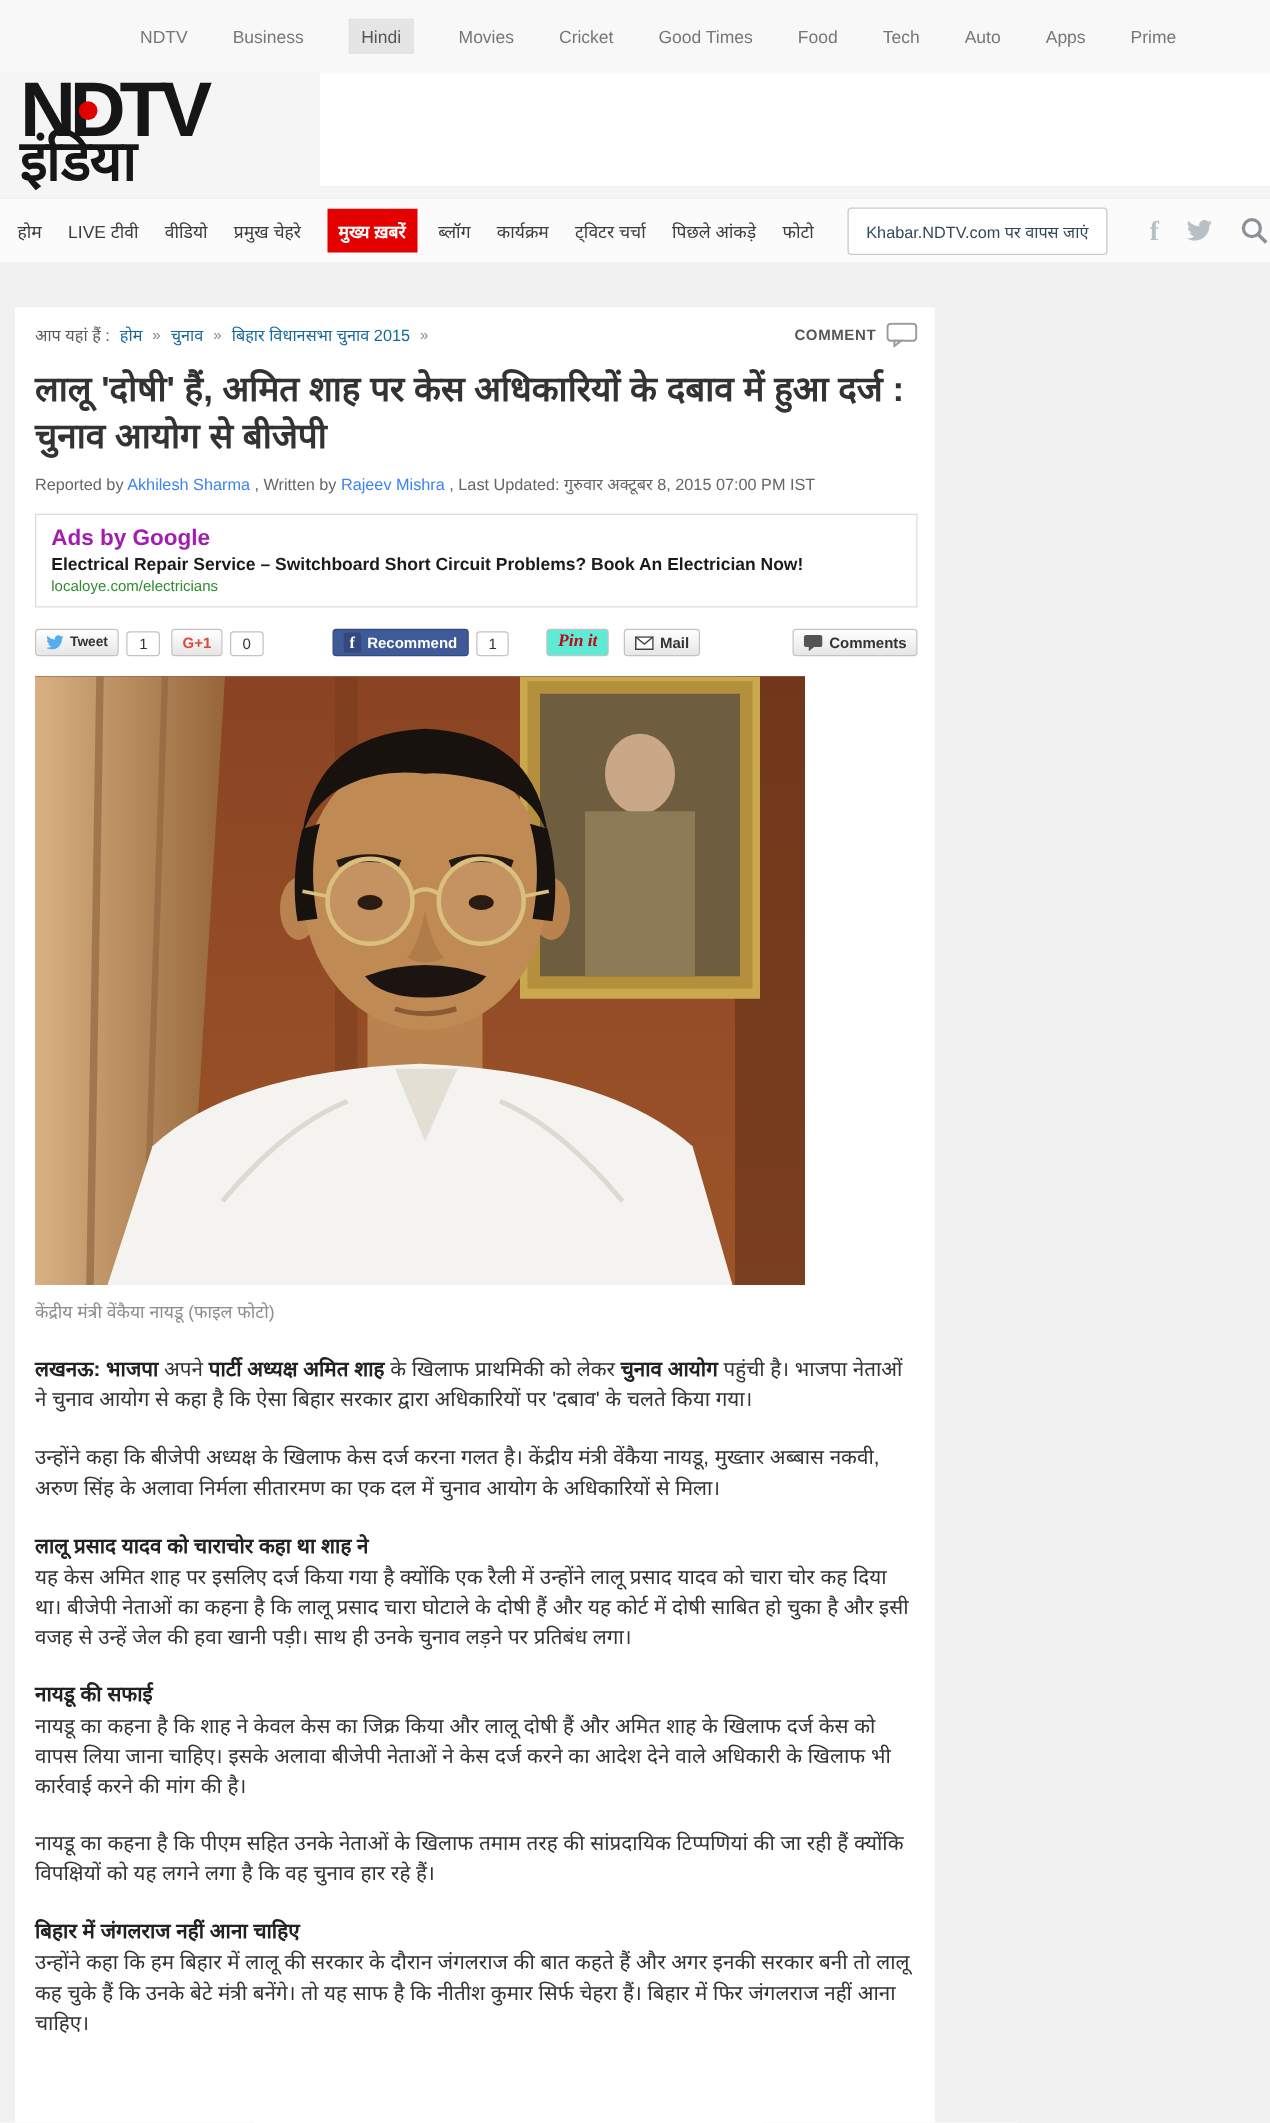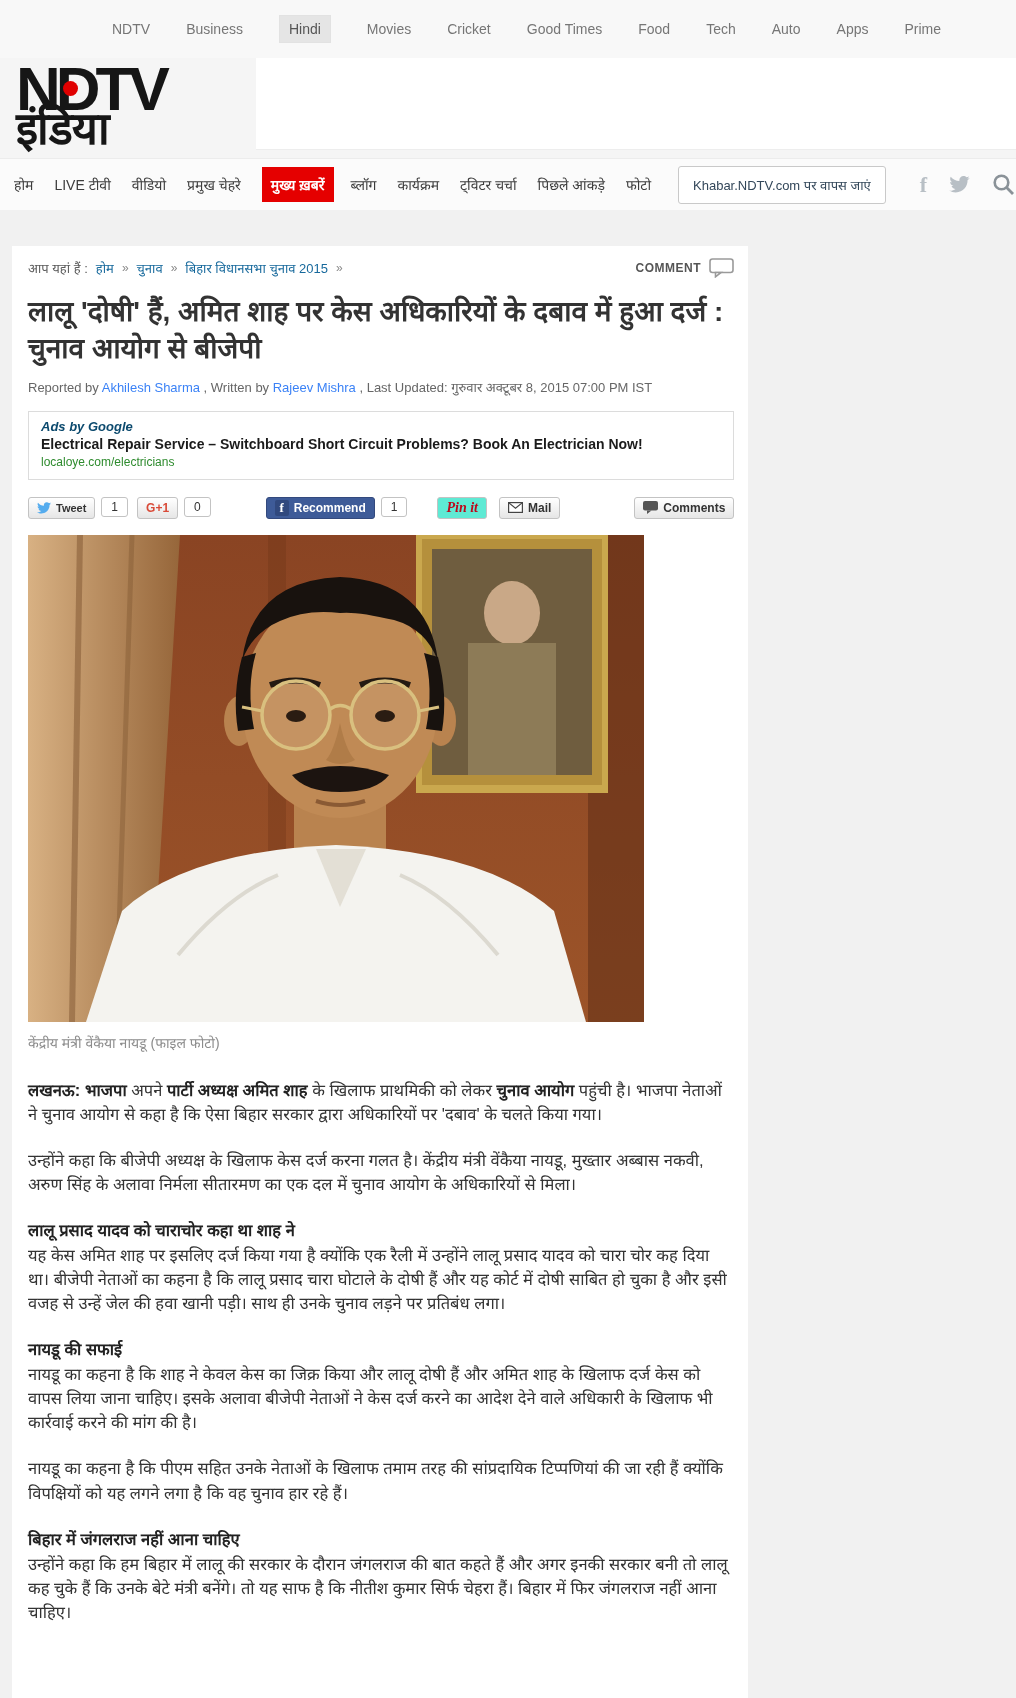--- a/index.html
+++ b/index.html
@@ -83,21 +83,21 @@
     font-size: 28px; font-weight: bold; line-height: 1.32;
     color: #333; margin: 16px 0 10px; padding-right: 6px;
   }
   .byline { font-size: 13px; color: #666; margin-bottom: 15px; }
   .byline a { color: #3b82f6; text-decoration: none; cursor: pointer; }
   
   .adbox {
     border: 1px solid #dcdcdc; background: #fff;
     padding: 6px 12px 8px; margin-right: 2px;
   }
-  .ad-label { font-size: 13px; font-weight: bold; color: #0c4a6e; line-height: 1.35; font-style: italic; }
+  .ad-label { font-size: 18px; font-weight: bold; color: #a21caf; line-height: 1.35; }
   .ad-head { font-size: 14px; font-weight: bold; color: #1b1b1b; line-height: 1.35; cursor: pointer; }
   .ad-url { font-size: 12px; color: #2e8b2e; line-height: 1.35; cursor: pointer; }
   
   .share-row { display: flex; align-items: center; margin: 17px 0 16px; }
   .btn {
     display: inline-flex; align-items: center; gap: 5px;
     height: 22px; padding: 0 8px;
     border: 1px solid #c3c3c3; border-radius: 3px;
     background: linear-gradient(#ffffff, #e6e6e6);
     font-size: 11px; font-weight: bold; color: #333;
@@ -118,21 +118,21 @@
     font-weight: bold; width: 14px; height: 16px; display: inline-flex;
     align-items: center; justify-content: center; font-size: 13px; border-radius: 2px;
   }
   .btn.pinit { margin-left: 30px; background: #5eead4; }
   .pinit-label {
     color: #bd081c; font-family: "Liberation Serif", serif;
     font-style: italic; font-weight: bold; font-size: 14px;
   }
   .btn.mail { margin-left: 12px; font-size: 12px; }
   .btn.comments { margin-left: 74px; font-size: 12px; }
-  .grp { display: flex; align-items: flex-start; }
+  .grp { display: flex; align-items: flex-end; }
   .grp + .grp { margin-left: 9px; }
   
   .photo { width: 616px; height: 487px; position: relative; overflow: hidden; background: #7c3d1f; }
   .photo svg { display: block; }
   .caption { font-size: 14px; color: #8c8c8c; margin: 11px 0 26px; }
   
   .body-para { font-size: 16.5px; line-height: 1.46; color: #333; margin-bottom: 22px; padding-right: 4px; }
   .body-para b { color: #222; }
   .body-subhead { font-size: 16.5px; line-height: 1.46; font-weight: bold; color: #222; margin: 2px 0 1px; }
 </style>

